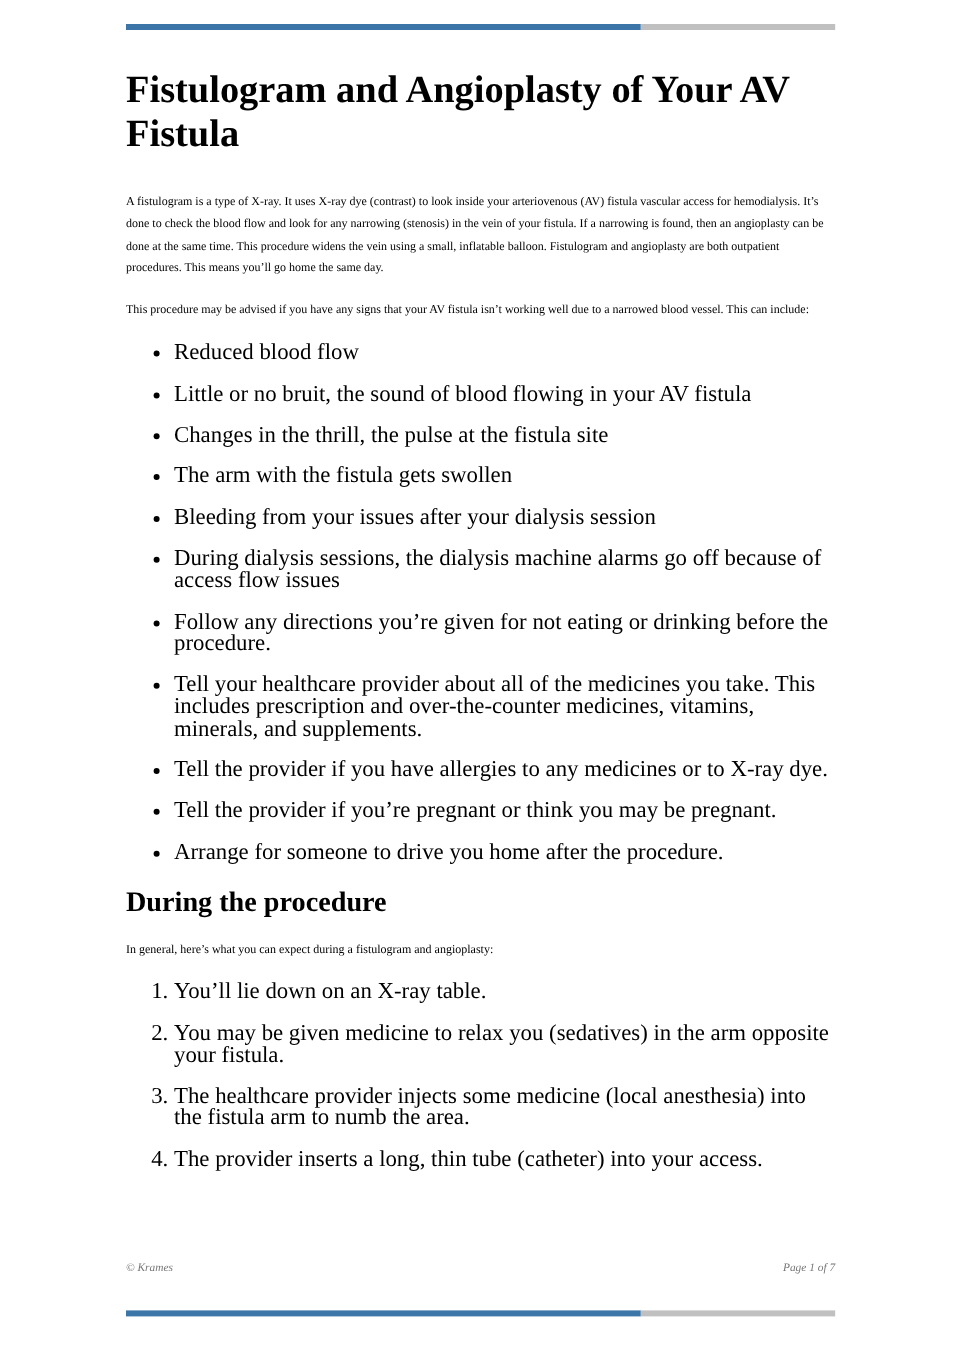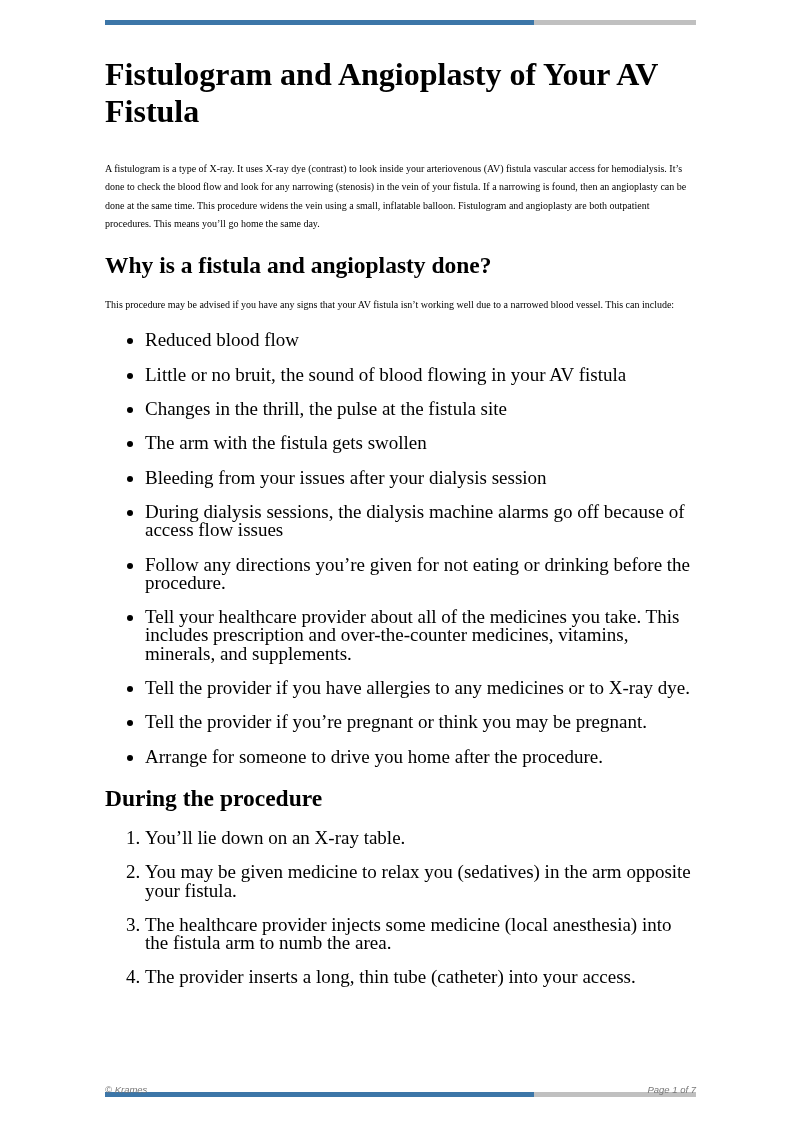--- a/index.html
+++ b/index.html
@@ -12,56 +12,56 @@
   .bar.bottom { top: 1092px; }
   .content { position: absolute; left: 105px; top: 56px; width: 591px; }
   h1 { font-size: 32px; font-weight: bold; line-height: 37px; margin: 0 0 30px 0; }
   h2 { font-size: 23.5px; font-weight: bold; line-height: 28px; margin: 18px 0 17px 0; }
   p { font-size: 10px; line-height: 18.3px; margin: 0 0 17px 0; }
   ul, ol { margin: 0; padding: 0 0 0 40px; font-size: 19px; line-height: 18.3px; font-family: Liberation Serif, serif; }
   ul li, ol li { margin: 0 0 16px 0; }
   ul li:last-child, ol li:last-child { margin-bottom: 16px; }
   ul { list-style-type: disc; }
   ol { list-style-type: decimal; }
-  .footer { position: absolute; top: 1084px; left: 105px; width: 591px;
-            font-family: Liberation Sans, sans-serif; font-style: italic; font-size: 9.5px; color: #777; }
+  .footer { position: absolute; top: 1052px; left: 105px; width: 591px;
+            font-family: Liberation Serif, serif; font-style: italic; font-size: 9.5px; color: #777; }
   .footer .right { position: absolute; right: 0; top: 0; }
 </style>
 </head>
 <body>
 
 <div class="bar top">
   <div class="blue"></div>
   <div class="gray"></div>
 </div>
 
 <div class="content">
   <h1>Fistulogram and Angioplasty of Your AV Fistula</h1>
   <p>A fistulogram is a type of X-ray. It uses X-ray dye (contrast) to look inside your arteriovenous (AV) fistula vascular access for hemodialysis. It’s done to check the blood flow and look for any narrowing (stenosis) in the vein of your fistula. If a narrowing is found, then an angioplasty can be done at the same time. This procedure widens the vein using a small, inflatable balloon. Fistulogram and angioplasty are both outpatient procedures. This means you’ll go home the same day.</p>
 
-  <h2>Why is a fistula and angioplasty done?</h2>
   <p>This procedure may be advised if you have any signs that your AV fistula isn’t working well due to a narrowed blood vessel. This can include:</p>
   <ul>
     <li>Reduced blood flow</li>
     <li>Little or no bruit, the sound of blood flowing in your AV fistula</li>
     <li>Changes in the thrill, the pulse at the fistula site</li>
     <li>The arm with the fistula gets swollen</li>
     <li>Bleeding from your issues after your dialysis session</li>
     <li>During dialysis sessions, the dialysis machine alarms go off because of access flow issues</li>
   </ul>
 
   <ul>
     <li>Follow any directions you’re given for not eating or drinking before the procedure.</li>
     <li>Tell your healthcare provider about all of the medicines you take. This includes prescription and over-the-counter medicines, vitamins, minerals, and supplements.</li>
     <li>Tell the provider if you have allergies to any medicines or to X-ray dye.</li>
     <li>Tell the provider if you’re pregnant or think you may be pregnant.</li>
     <li>Arrange for someone to drive you home after the procedure.</li>
   </ul>
 
   <h2>During the procedure</h2>
+  <p>In general, here’s what you can expect during a fistulogram and angioplasty:</p>
   <ol>
     <li>You’ll lie down on an X-ray table.</li>
     <li>You may be given medicine to relax you (sedatives) in the arm opposite your fistula.</li>
     <li>The healthcare provider injects some medicine (local anesthesia) into the fistula arm to numb the area.</li>
     <li>The provider inserts a long, thin tube (catheter) into your access.</li>
   </ol>
 </div>
 
 <div class="bar bottom">
   <div class="blue"></div>

